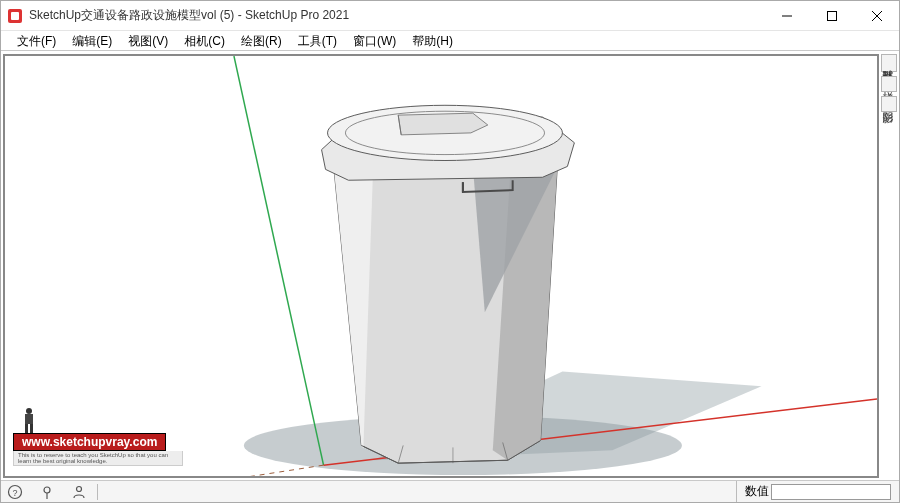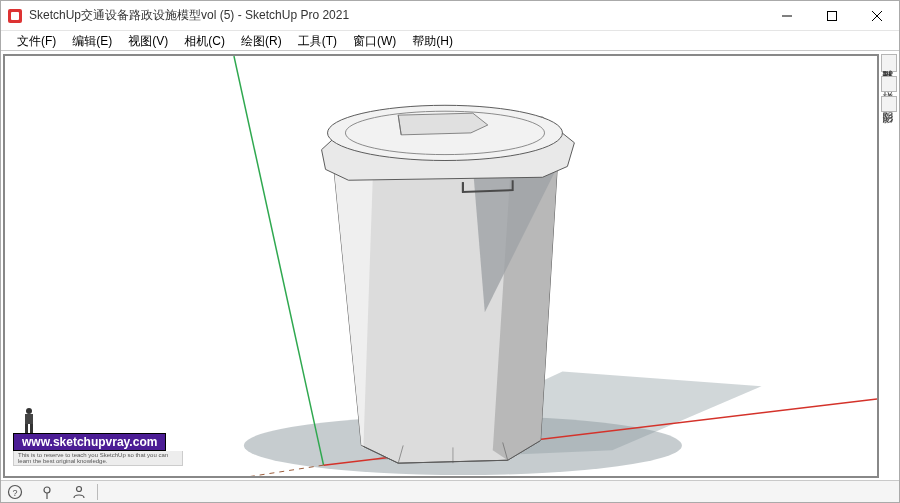--- a/index.html
+++ b/index.html
@@ -94,21 +94,21 @@
     position: absolute;
     left: 8px; bottom: 10px;
     display: flex; flex-direction: column; align-items: flex-start;
   }
   .figure {
     width: 20px; height: 28px;
     margin-left: 6px;
     margin-bottom: -2px;
   }
   .wm-bar {
-    background: #4c1d95;
+    background: #b91c1c;
     color: #fff;
     font-weight: bold;
     font-size: 12px;
     padding: 1px 8px;
     border: 1px solid #000;
     font-family: Arial, sans-serif;
   }
   .wm-sub {
     font-size: 6px;
     color: #555;
@@ -289,13 +289,17 @@
     </span>
     <span class="sb-icon">
       <svg viewBox="0 0 16 16">
           <circle cx="8" cy="5" r="2.5" fill="none" stroke="#555" stroke-width="1.2"></circle>
           <path d="M3 14 C3 10 13 10 13 14" fill="none" stroke="#555" stroke-width="1.2"></path>
         </svg>
     </span>
   </div>
   <span class="sb-divider"></span>
   <span class="sb-spacer"></span>
+  <div class="sb-mbox">
+    <span>数值</span>
+    <span class="sb-input" title=""></span>
+  </div>
 </div>
 
 </body></html>

